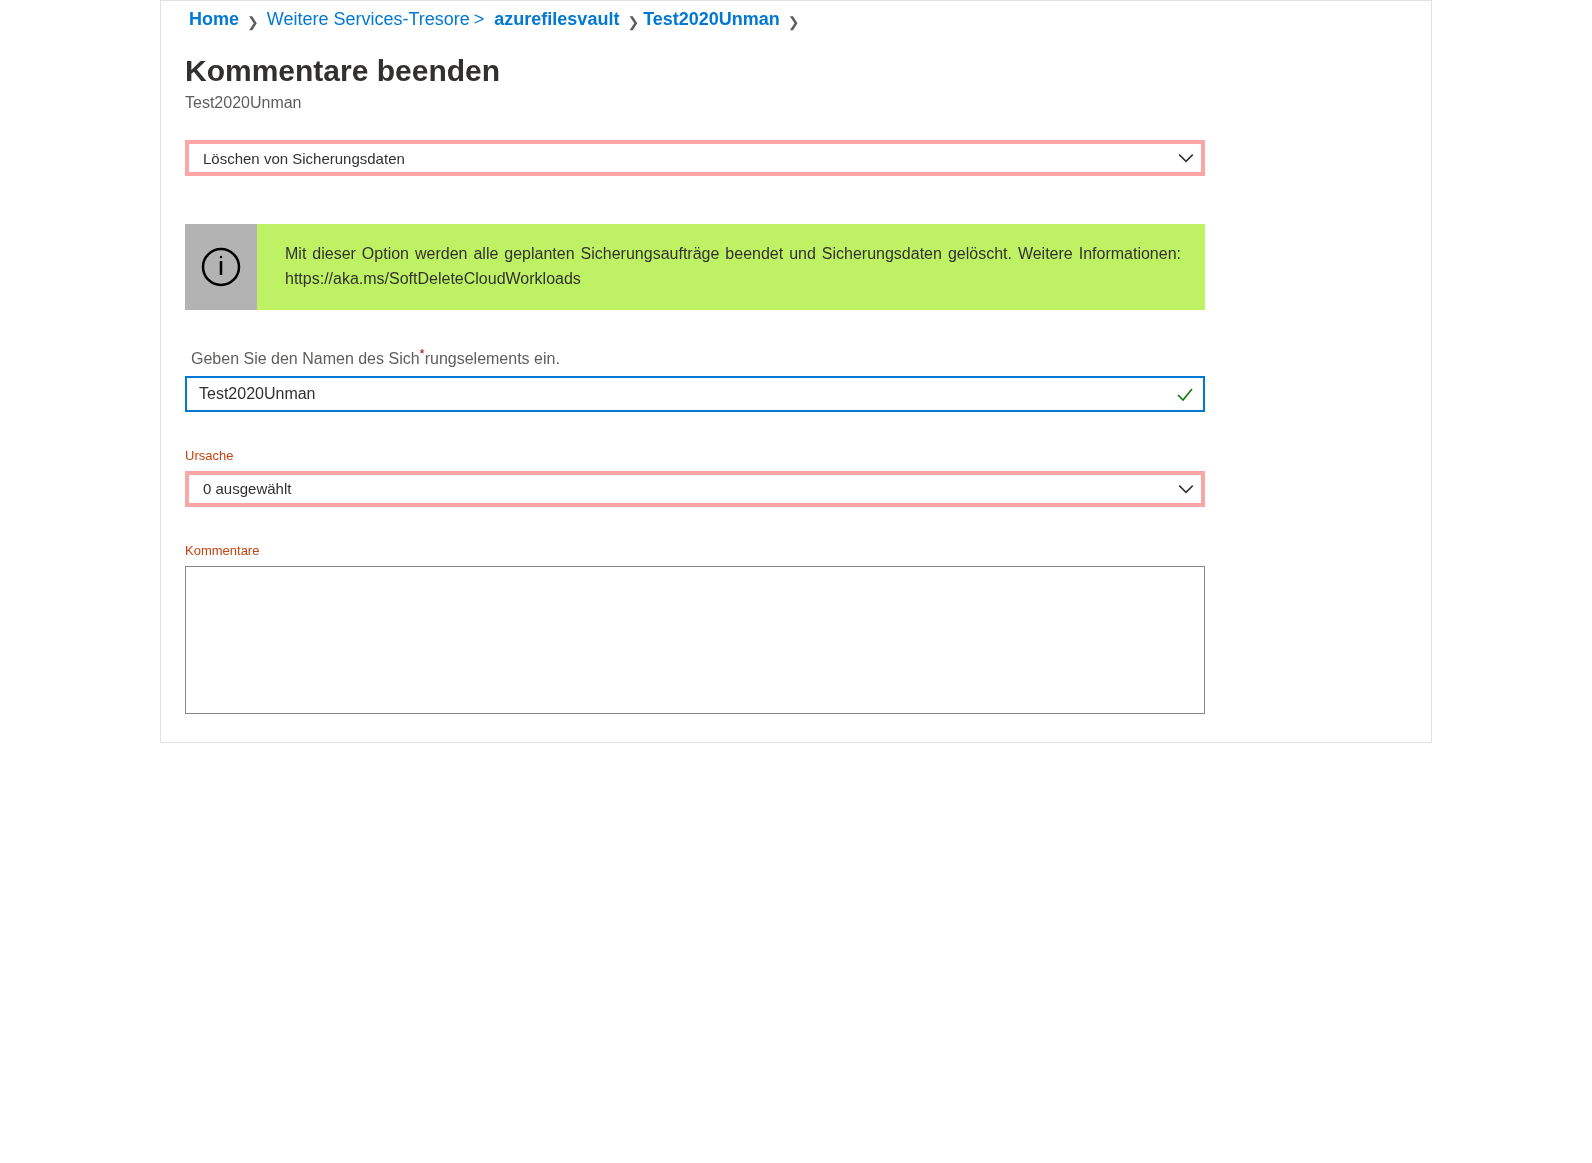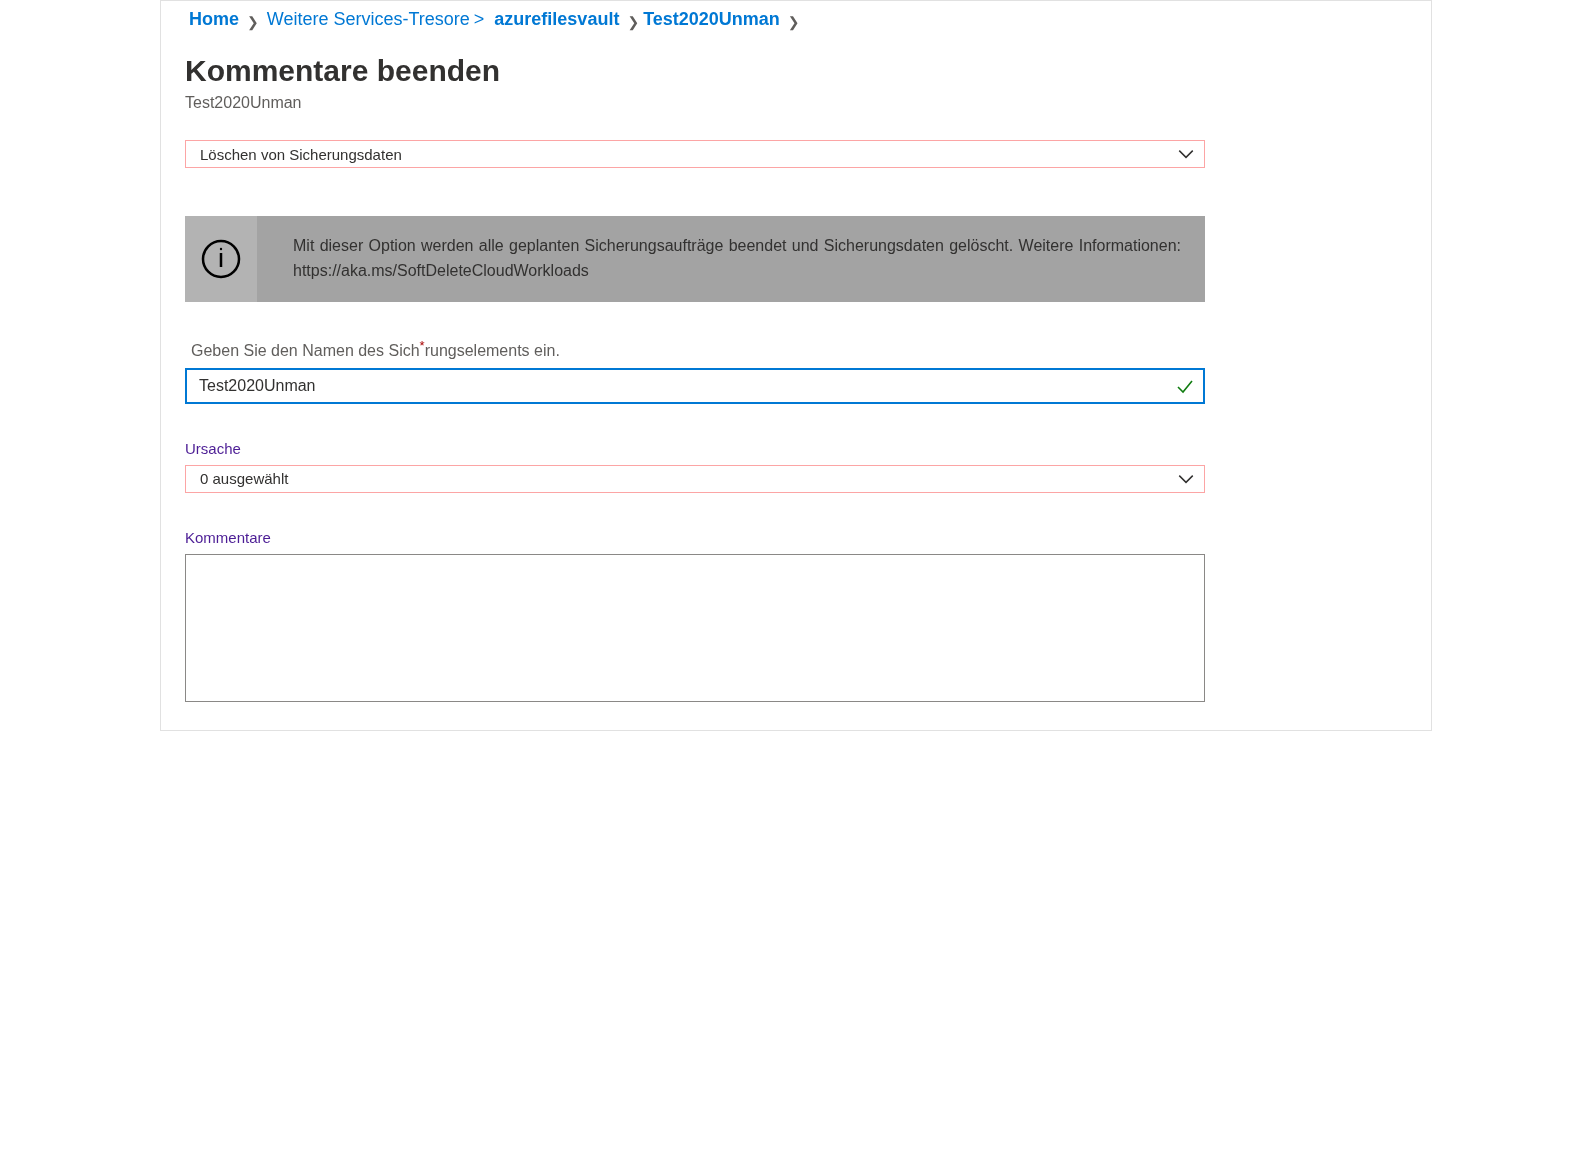--- a/index.html
+++ b/index.html
@@ -53,44 +53,43 @@
       margin-bottom: 28px;
     }
     .select-wrap {
       position: relative;
       width: 100%;
       max-width: 1020px;
       margin-bottom: 48px;
     }
     .select-box {
       width: 100%;
-      height: 28px;
-      border: 1px solid #fca5a5;
+      height: 36px;
+      border: 4px solid #fca5a5;
       background: #ffffff;
       padding: 0 36px 0 14px;
       font-size: 15px;
       color: #323130;
       display: flex;
       align-items: center;
       cursor: pointer;
     }
     .chevron {
       position: absolute;
       right: 10px;
       top: 50%;
       transform: translateY(-50%);
       pointer-events: none;
     }
     .chevron svg { display: block; }
     .info-box {
       display: flex;
-      background: #a3a3a3;
+      background: #bef264;
       max-width: 1020px;
       margin-bottom: 36px;
-      gap: 8px;
     }
     .info-icon-wrap {
       width: 72px;
       min-width: 72px;
       background: #b3b3b3;
       display: flex;
       align-items: center;
       justify-content: center;
     }
     .info-icon-wrap svg { display: block; }
@@ -135,22 +134,22 @@
       font-family: inherit;
     }
     .check-icon {
       position: absolute;
       right: 10px;
       top: 50%;
       transform: translateY(-50%);
     }
     .check-icon svg { display: block; }
     .section-label {
-      font-size: 15px;
-      color: #4c1d95;
+      font-size: 13px;
+      color: #c2410c;
       margin-bottom: 8px;
     }
     .select-wrap.small {
       margin-bottom: 36px;
     }
     .textarea {
       width: 100%;
       max-width: 1020px;
       height: 148px;
       border: 1px solid #8a8886;

